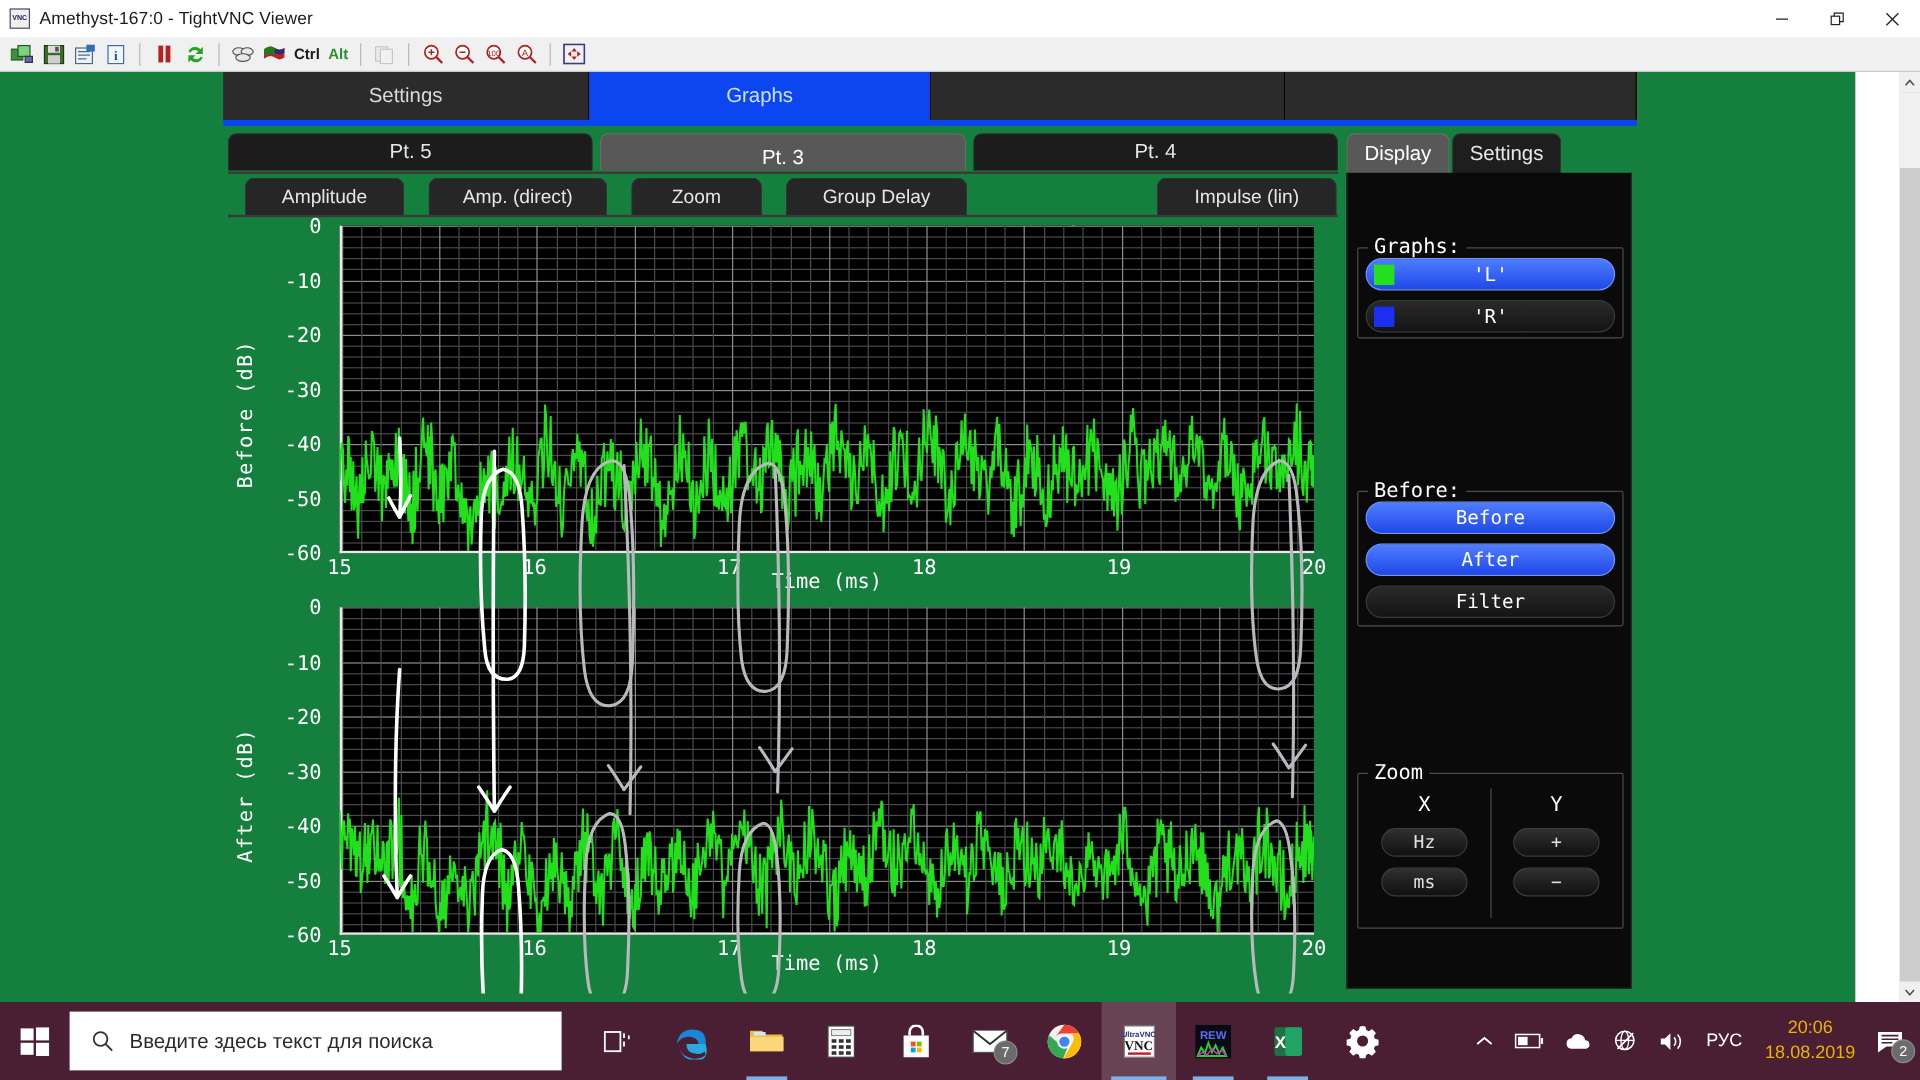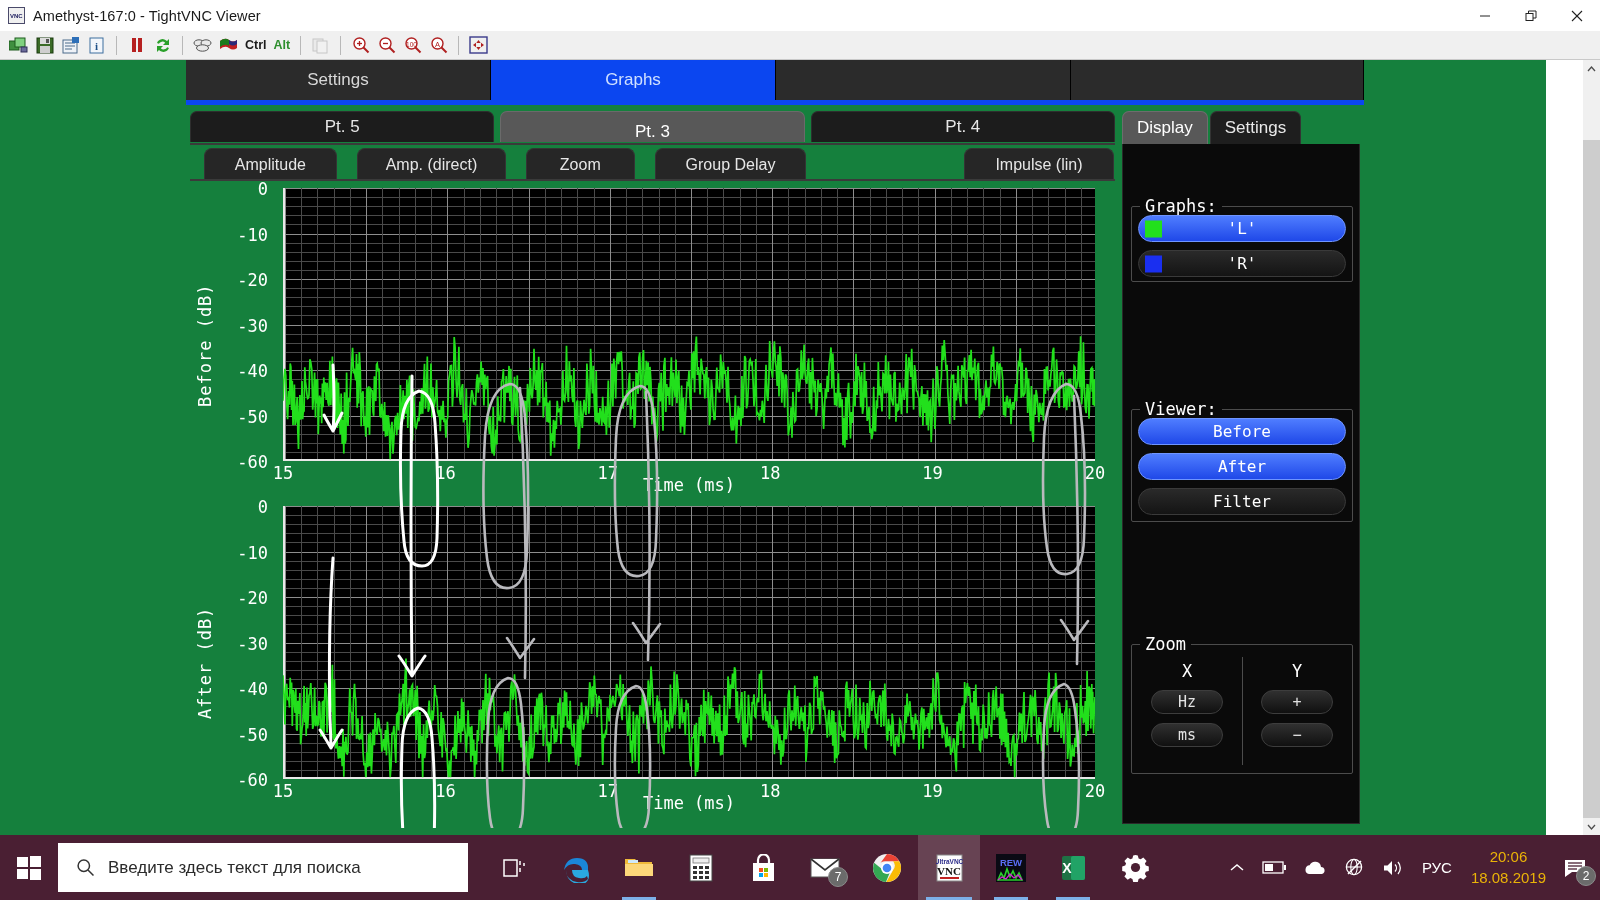--- a/index.html
+++ b/index.html
@@ -709,21 +709,21 @@
               <span class="swatch" style="background:#22e01c"></span>
               <span>'L'</span>
             </div>
             <div class="pill">
               <span class="swatch" style="background:#1a2ff0"></span>
               <span>'R'</span>
             </div>
           </div>
 
           <div class="fieldset" style="top:265px; height:113px;">
-            <div class="legend">Viewer:</div>
+            <div class="legend">Before:</div>
             <div class="pill on">
                 <span>Before</span>
               </div>
             <div class="pill on">
                 <span>After</span>
               </div>
             <div class="pill">
                 <span>Filter</span>
               </div>
           </div>

